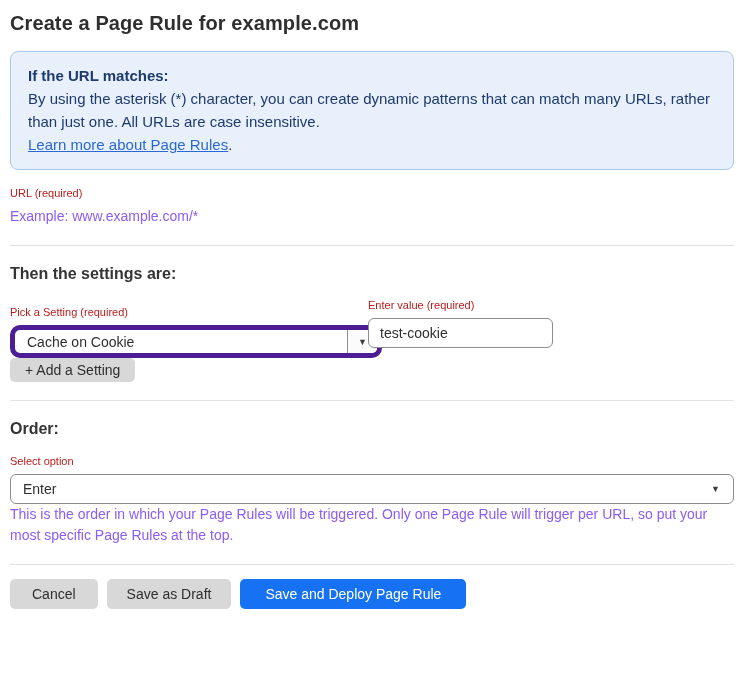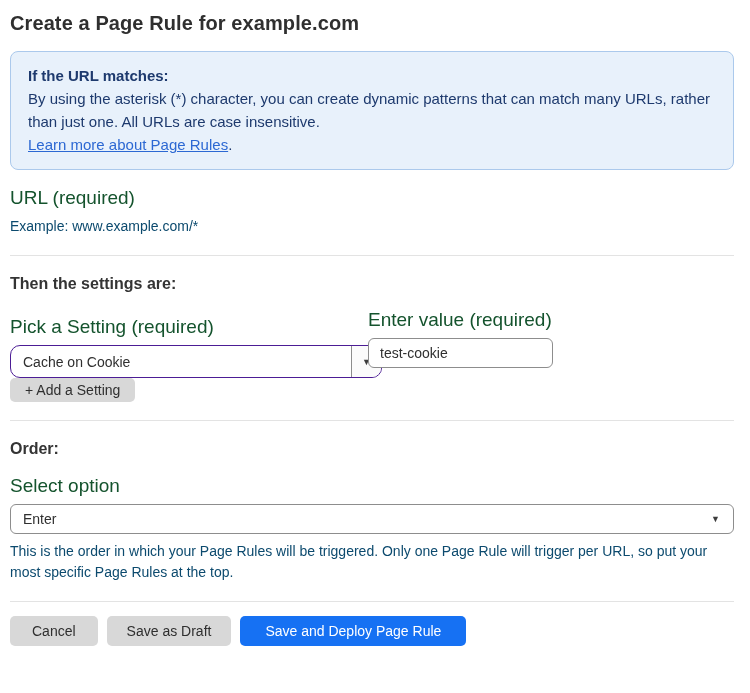--- a/index.html
+++ b/index.html
@@ -32,43 +32,42 @@
   }
   .info-box .info-heading { font-weight: bold; }
   .info-box a.info-link {
     color: var(--link-blue, #2c68d3);
     text-decoration: underline;
     cursor: pointer;
   }
 
   .field-label {
     display: block;
-    font-size: 19px;
-    color: #14532d;
+    font-size: 11px;
+    color: #b91c1c;
     margin-top: 17px;
     margin-bottom: 7px;
   }
 
   input.url-input {
     width: 100%;
     height: 34px;
     background: var(--url-input-bg, #dde9fb);
     border: 1px solid #97a3b4;
     border-radius: 6px;
     padding: 0 12px;
     font-family: "Liberation Sans", sans-serif;
     font-size: 14px;
     color: #1d1d1d;
     outline: none;
   }
 
   .helper-text {
     font-size: 14px;
-    color: #0c4a6e;
-    margin-top: 7px;
+    color: #8b5cf6;
     line-height: 21px;
   }
 
   .divider {
     border: none;
     border-top: 1px solid #e3e3e3;
     margin-top: 18px;
   }
 
   h2.section-heading {
@@ -84,21 +83,21 @@
     margin-top: 6px;
   }
   .col-setting { width: 338px; }
   .col-value { margin-left: 20px; padding-top: 10px; }
 
   .dropdown {
     display: flex;
     align-items: stretch;
     width: 372px;
     height: 33px;
-    border: 1px solid #4c1d95;
+    border: 5px solid #4c1d95;
     border-radius: 10px;
     background: #ffffff;
     cursor: pointer;
     overflow: hidden;
   }
   .dropdown .dropdown-value {
     flex: 1;
     display: flex;
     align-items: center;
     padding: 0 12px;

